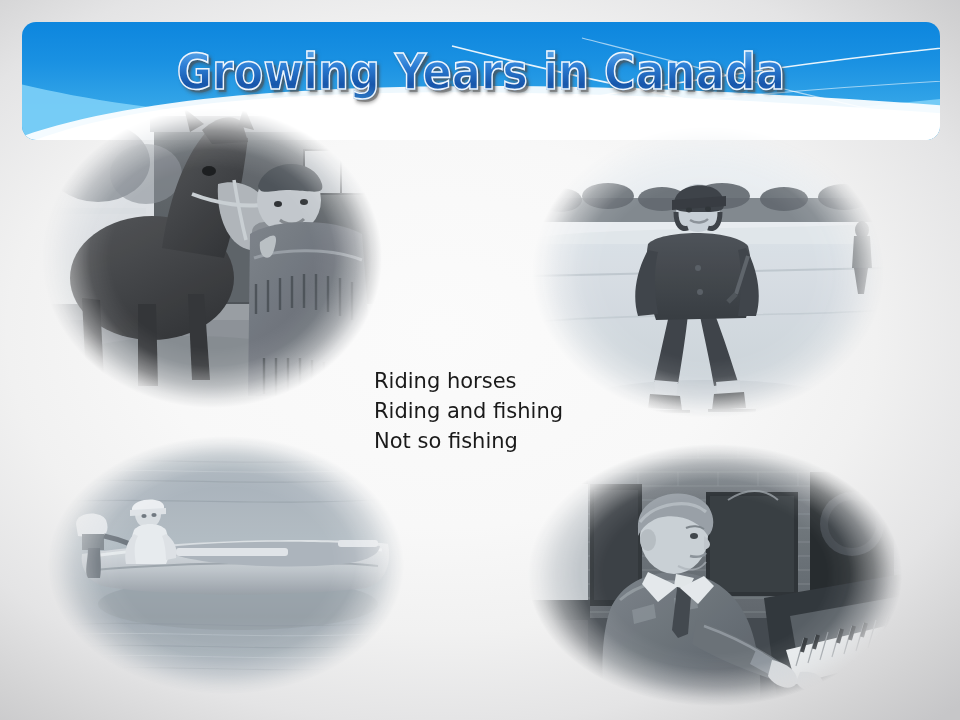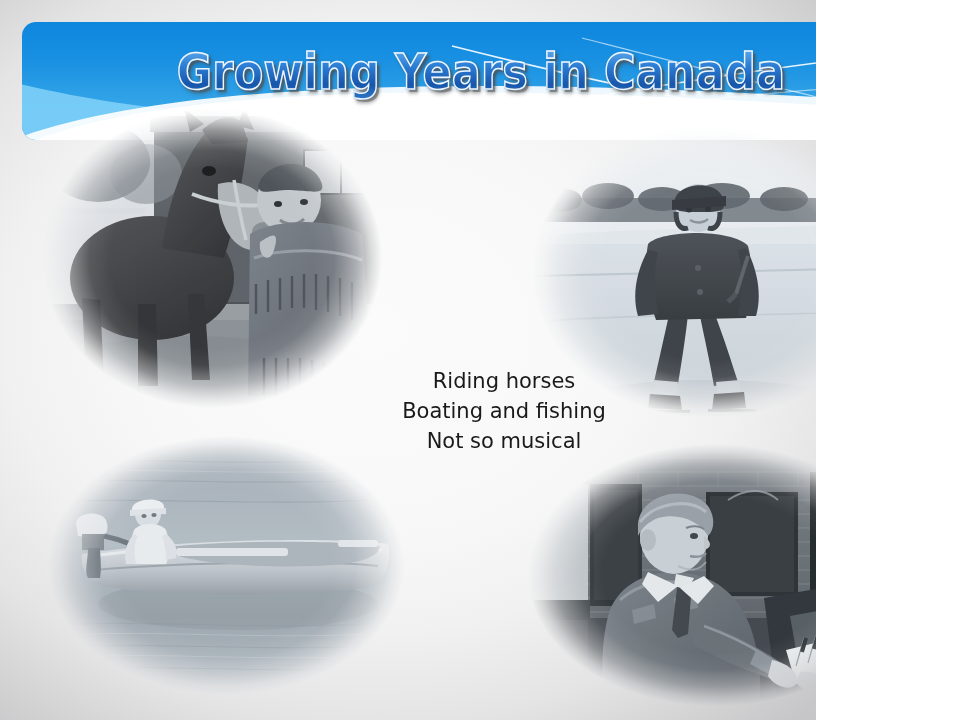--- a/index.html
+++ b/index.html
@@ -2,21 +2,21 @@
 <html><head>
 <meta charset="utf-8">
 <style>
   html, body {
     margin: 0;
     padding: 0;
     background: #ffffff;
   }
   #slide {
     position: relative;
-    width: 816px;
+    width: 960px;
     height: 720px;
     overflow: hidden;
     font-family: "Liberation Sans", sans-serif;
     background: radial-gradient(ellipse 78% 72% at 46% 46%,
                 #fbfbfb 0%, #f8f8f8 38%, #f1f1f1 58%,
                 #e4e4e5 76%, #d2d2d3 90%, #c6c6c8 100%);
   }
 
   
   .banner {
@@ -96,21 +96,20 @@
   .bodytext {
     position: absolute;
     left: 374px;
     top: 366px;
     width: 260px;
     font-family: "DejaVu Sans", sans-serif;
     font-size: 21px;
     line-height: 30px;
     color: #1a1a1a;
     white-space: nowrap;
-    text-align: center;
   }
   .bodytext div { margin: 0; padding: 0; }
 </style>
 </head>
 <body>
 
 <div id="slide">
 
   <div class="banner">
     <svg viewBox="0 0 918 118" preserveAspectRatio="none">
@@ -506,17 +505,17 @@
         <path d="M 158,84 C 164,81 172,82 176,85" stroke="#7d848b" stroke-width="2" fill="none"></path>
         <path d="M 162,112 C 170,114 176,112 178,109" stroke="#8d949b" stroke-width="2.4" fill="none"></path>
         <path d="M 150,122 C 162,128 172,126 178,118" stroke="#aeb4ba" stroke-width="2" fill="none" opacity="0.7"></path>
         <rect x="0" y="0" width="374" height="262" fill="#8d97a1" opacity="0.05"></rect>
       </svg>
     </div>
   </div>
 
   <div class="bodytext">
     <div>Riding horses</div>
-    <div>Boating and fishing</div>
-    <div>Not so musical</div>
+    <div>Riding and fishing</div>
+    <div>Not so fishing</div>
   </div>
 
 </div>
 
 </body></html>

